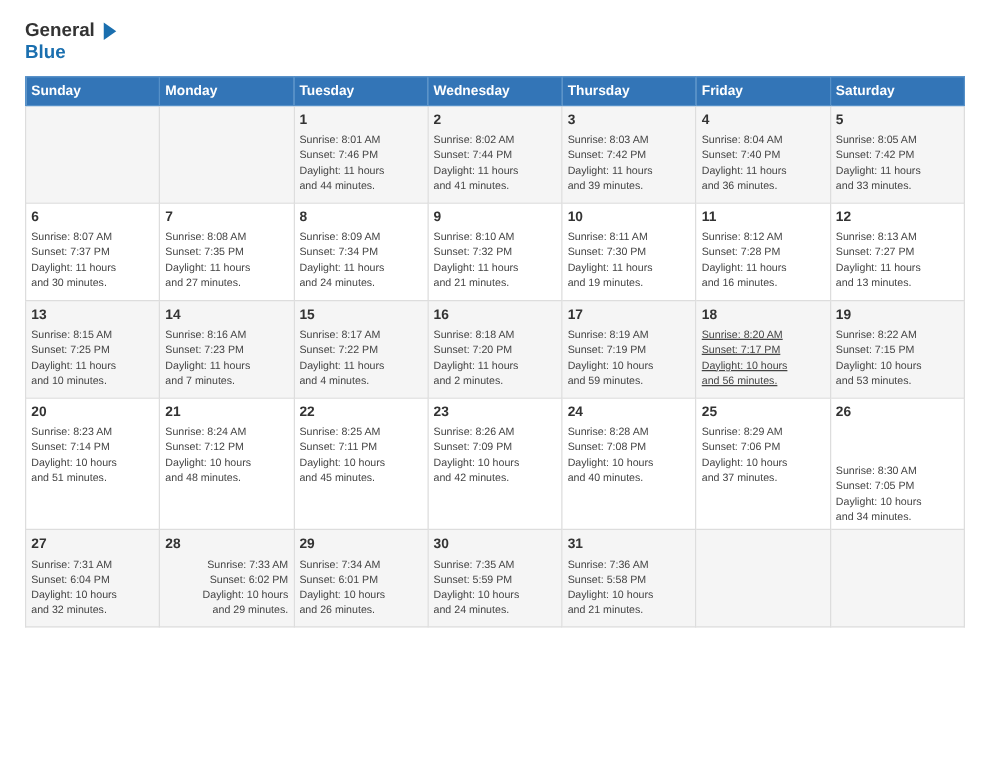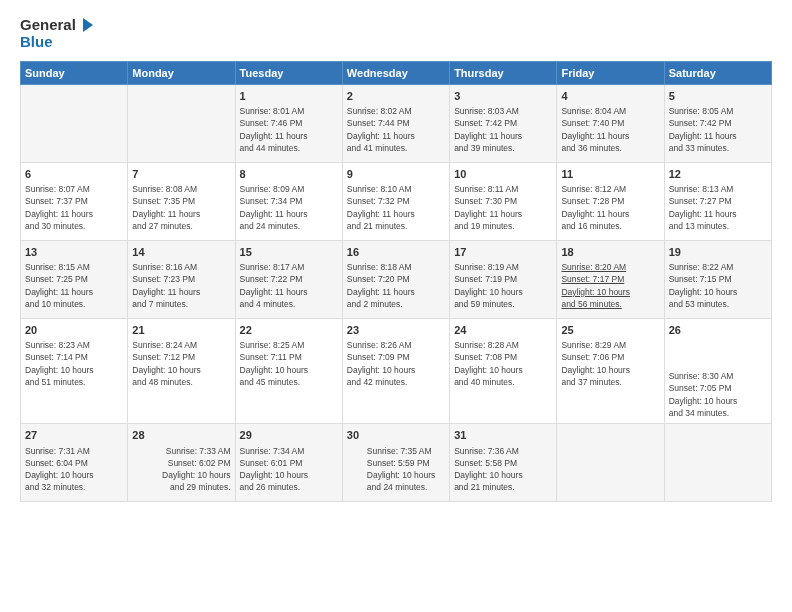--- a/index.html
+++ b/index.html
@@ -328,21 +328,21 @@
           </td>
           <td>
             <span class="day-number">29</span>
             <div class="day-info" style="white-space: pre-line;">Sunrise: 7:34 AM
 Sunset: 6:01 PM
 Daylight: 10 hours
 and 26 minutes.</div>
           </td>
           <td>
             <span class="day-number">30</span>
-            <div class="day-info" style="white-space: pre-line; margin-left: 20px;">Sunrise: 7:35 AM
+            <div class="day-info" style="white-space: pre-line;">Sunrise: 7:35 AM
 Sunset: 5:59 PM
 Daylight: 10 hours
 and 24 minutes.</div>
           </td>
           <td>
             <span class="day-number">31</span>
             <div class="day-info" style="white-space: pre-line;">Sunrise: 7:36 AM
 Sunset: 5:58 PM
 Daylight: 10 hours
 and 21 minutes.</div>

